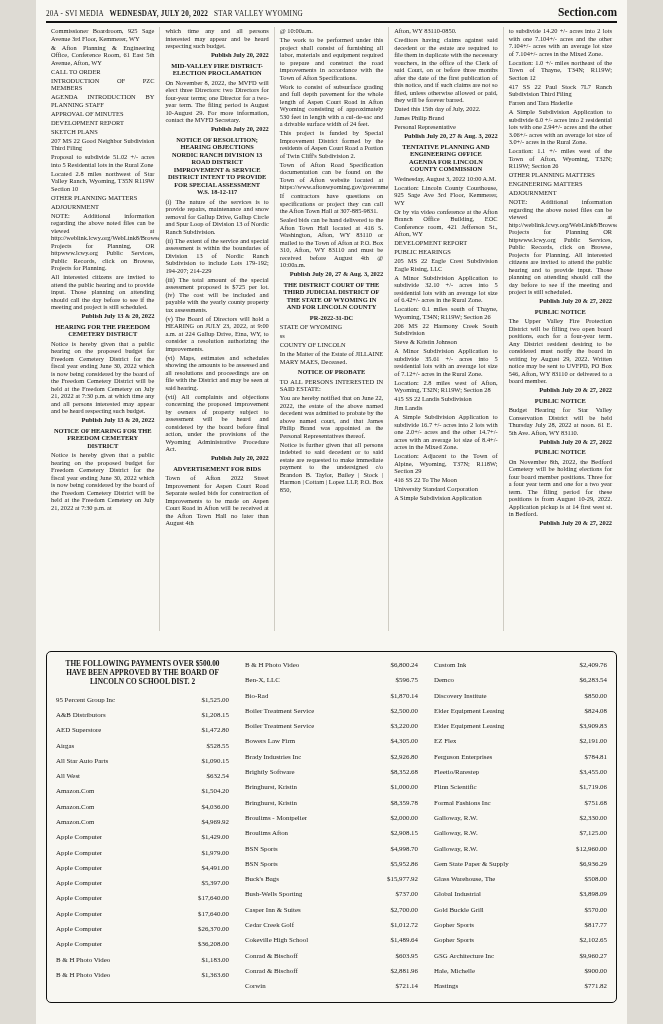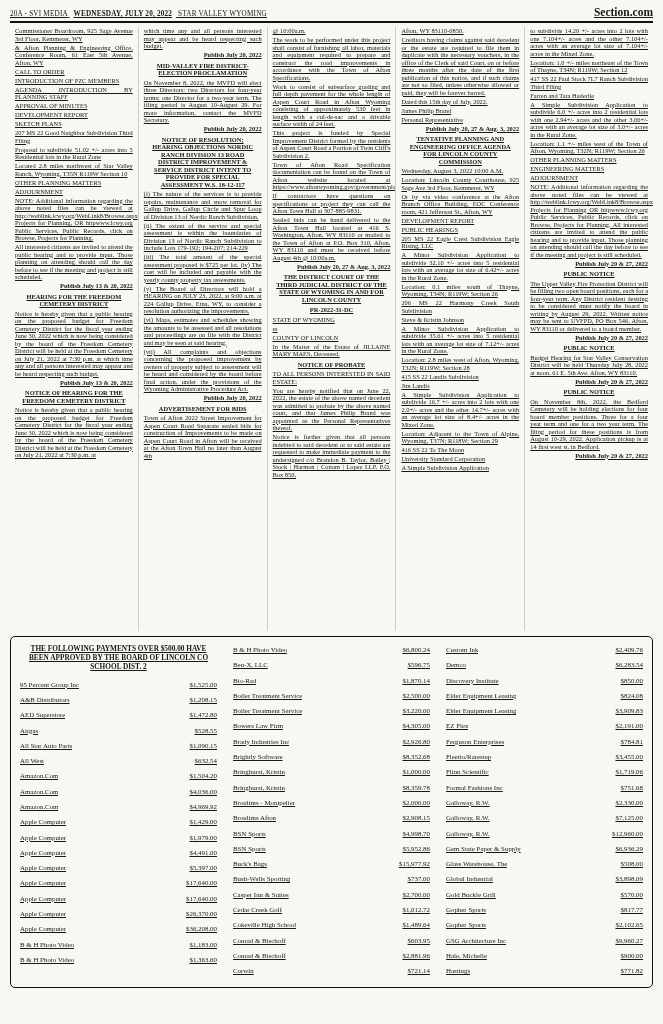--- a/index.html
+++ b/index.html
@@ -1,33 +1,33 @@
 <!DOCTYPE html>
 <html><head>
 <meta charset="utf-8">
 <style>
   html,body{margin:0;padding:0;background:#dedbd4;}
   .page{
-    width:663px;height:1024px;box-sizing:border-box;
+    width:591px;height:1024px;box-sizing:border-box;
     padding:6px 10px 8px;background:#f8f7f2;color:#171717;
-    font-family:"Liberation Serif", serif;margin:0 auto;overflow:hidden;text-decoration:underline;
+    font-family:"Liberation Serif", serif;margin:0 auto;overflow:hidden;
   }
   .page-header{display:flex;justify-content:space-between;align-items:flex-end;
     border-bottom:2px solid #111;padding-bottom:3px;}
   .header-left{font-size:7.2px;letter-spacing:.2px;white-space:nowrap;}
   .hdr-plain{font-weight:normal;}
   .hdr-date{font-weight:bold;margin:0 4px;}
   .site{font-size:11.5px;font-weight:bold;}
   .columns{display:flex;height:604px;overflow:hidden;margin-top:4px;}
   .col{flex:1 1 0;padding:0 5px;overflow:hidden;min-width:0;}
   .col + .col{border-left:1px solid #cfccc3;}
   .col p{margin:0 0 1.5px;font-size:6.4px;line-height:7.5px;text-align:justify;}
   .col p.heading{font-weight:bold;text-align:center;margin:3px 2px 2px;text-align:center;}
   .col p.publish{font-weight:bold;text-align:right;margin:1px 0 3px;}
-  .payments{margin-top:5px;border:1.5px solid #111;border-radius:5px;
+  .payments{margin-top:20px;border:1.5px solid #111;border-radius:5px;
     padding:5px 9px;display:flex;gap:16px;height:352px;box-sizing:border-box;overflow:hidden;}
   .pay-group{flex:1 1 0;overflow:hidden;min-width:0;}
   .pay-title{font-weight:bold;font-size:7.3px;line-height:9.2px;text-align:center;margin:2px 4px 5px;}
   .payrow{display:flex;justify-content:space-between;font-size:6.9px;line-height:15.3px;}
   .payee{white-space:nowrap;overflow:hidden;}
   .amount{margin-left:6px;white-space:nowrap;}
 </style>
 </head>
 <body>
 

